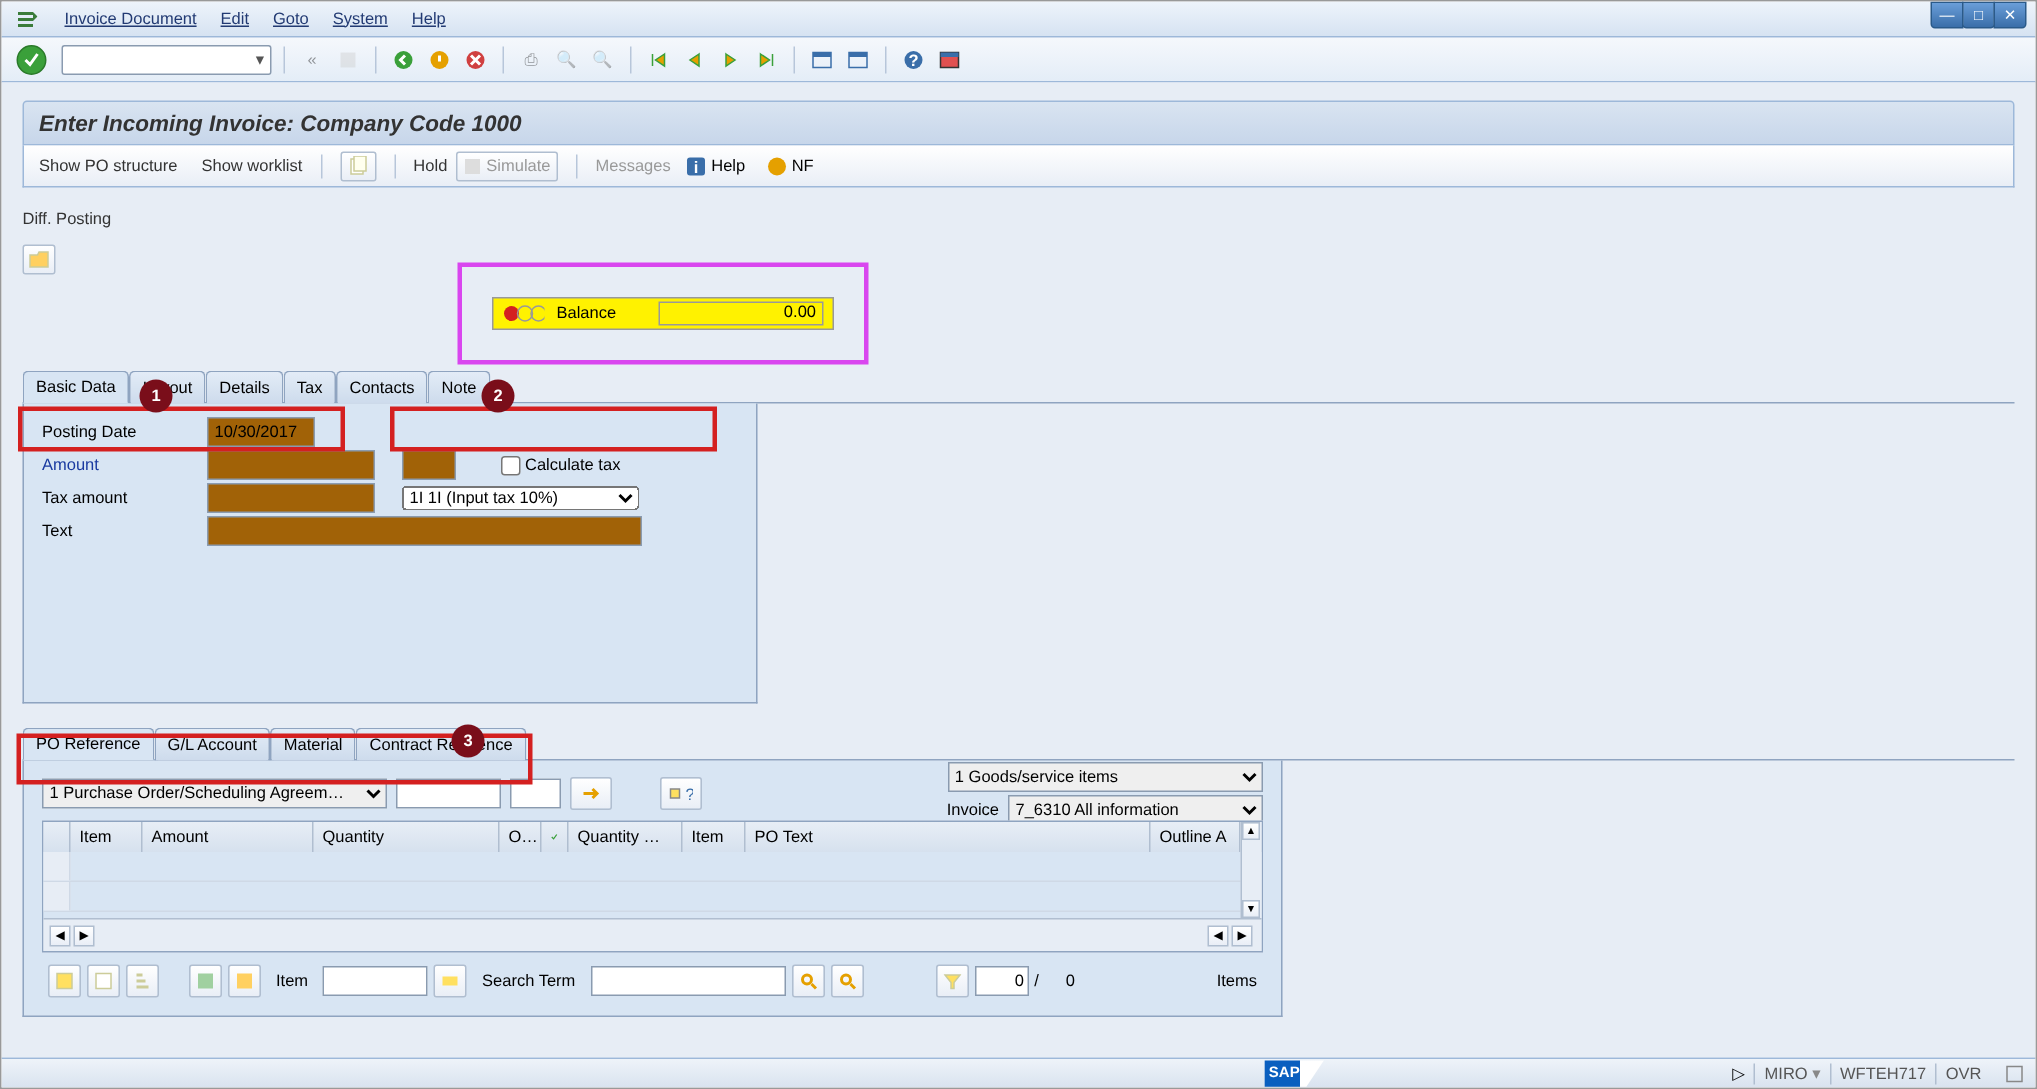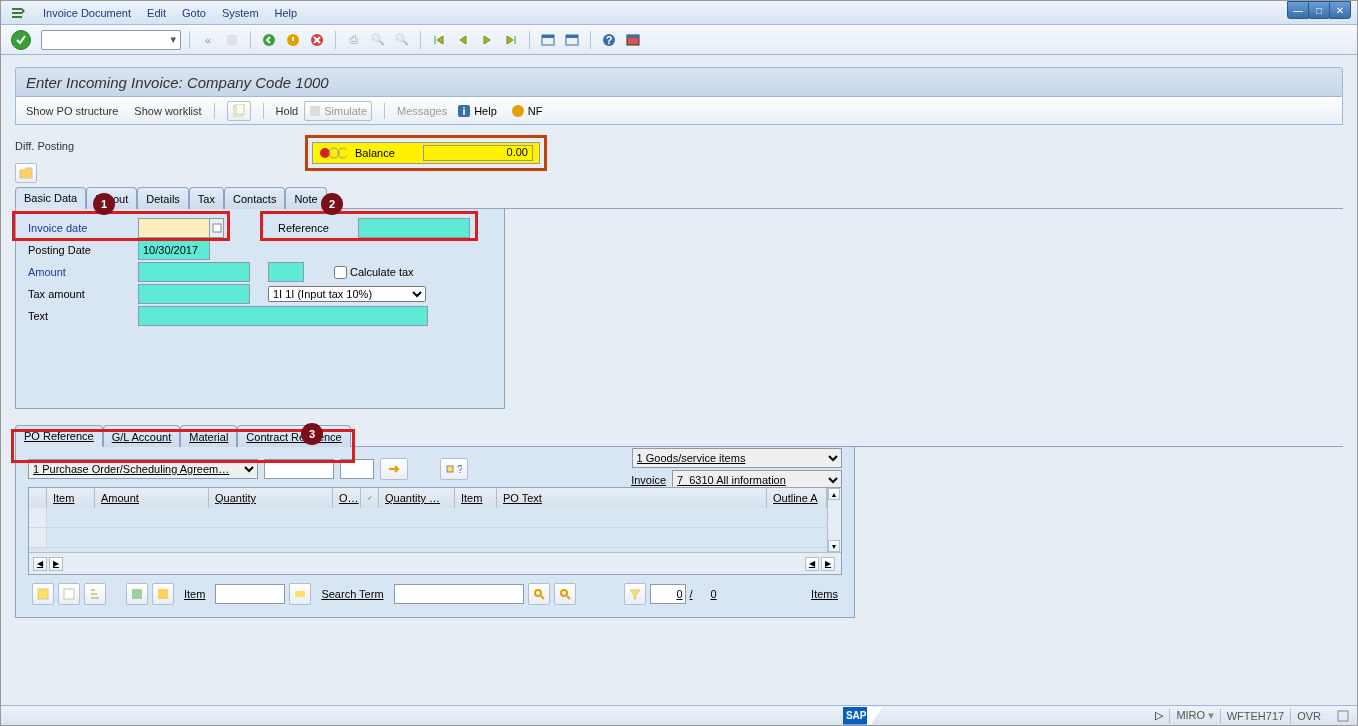--- a/index.html
+++ b/index.html
@@ -2,76 +2,76 @@
 <html><head>
 <meta charset="utf-8">
 <style>
 * { box-sizing: border-box; font-family: Arial, sans-serif; font-size: 11px; }
 body { margin: 0; background: #f5f5f5; }
 .window { width: 1358px; height: 726px; background: #fff; position: relative; overflow: hidden; border: 1px solid #999; }
 
 
 .menubar { height: 24px; background: linear-gradient(#eef4fb, #d6e3f2); border-bottom: 1px solid #9db8d9; display: flex; align-items: center; padding: 0 8px; position: relative; }
 .menubar .menu-icon { width: 16px; height: 16px; margin-right: 10px; color: #3a7c3a; }
-.menubar .menu-item { padding: 0 8px; color: #223a73; cursor: pointer; letter-spacing: 0; }
+.menubar .menu-item { padding: 0 8px; color: #223a73; text-decoration: underline; cursor: pointer; letter-spacing: 0; }
 .window-controls { position: absolute; right: 6px; top: 0; display: flex; gap: 0; }
 .window-controls .wc { width: 22px; height: 18px; background: linear-gradient(#6a9ed9,#3a6ea9); border: 1px solid #2a5a8a; color: #fff; display: flex; align-items: center; justify-content: center; font-size: 10px; border-radius: 0 0 3px 3px; margin-left: -1px; }
 .window-controls .wc:first-child { border-radius: 0 0 0 3px; }
 .window-controls .wc:last-child { border-radius: 0 0 3px 0; }
 
 
 .toolbar { height: 30px; background: linear-gradient(#f5f8fc,#e4edf7); border-bottom: 1px solid #9db8d9; display: flex; align-items: center; padding: 0 10px; gap: 4px; }
 .toolbar .tb-ok { width: 20px; height: 20px; border-radius: 50%; background: #3aa03a; border: 1px solid #2a7a2a; display: flex; align-items: center; justify-content: center; color: #fff; }
 .toolbar .tb-combo { width: 140px; height: 20px; border: 1px solid #8a9bb0; background: #fff; margin-left: 6px; border-radius: 2px; position: relative; }
 .toolbar .tb-combo::after { content: '▾'; position: absolute; right: 4px; top: 2px; color: #555; }
 .toolbar .tb-sep { width: 1px; height: 18px; background: #b7c6da; margin: 0 4px; }
 .toolbar .tb-btn { width: 20px; height: 20px; display: flex; align-items: center; justify-content: center; border-radius: 2px; }
 .toolbar .tb-btn.disabled { opacity: .4; }
 
 
 .content { position: absolute; top: 54px; bottom: 20px; left: 0; right: 0; background: #e7edf5; padding: 12px 14px; overflow: auto; }
 
 
-.title-bar { height: 30px; background: linear-gradient(#d9e4f1,#c7d6ea); border: 1px solid #9db8d9; border-radius: 3px 3px 0 0; display: flex; align-items: center; padding: 0 10px; font-size: 15px; font-style: italic; font-weight: normal; color: #333; }
+.title-bar { height: 30px; background: linear-gradient(#d9e4f1,#c7d6ea); border: 1px solid #9db8d9; border-radius: 3px 3px 0 0; display: flex; align-items: center; padding: 0 10px; font-size: 15px; font-style: italic; font-weight: bold; color: #333; }
 
 
 .app-toolbar { height: 28px; background: linear-gradient(#ffffff,#e9eef6); border: 1px solid #9db8d9; border-top: none; display: flex; align-items: center; padding: 0 10px; gap: 6px; }
 .app-toolbar .link { color: #333; cursor: pointer; }
 .app-toolbar .abtn { height: 20px; padding: 0 4px; border: 1px solid #b0bed0; border-radius: 2px; background: linear-gradient(#fff,#e9eef6); display: flex; align-items: center; gap: 3px; }
 .app-toolbar .sep { width: 1px; height: 16px; background: #b7c6da; margin: 0 6px; }
 .app-toolbar .disabled { color: #999; }
 
 
 .upper-row { margin-top: 10px; display: flex; gap: 30px; }
 .form-row { display: flex; align-items: center; height: 22px; }
 .form-row label { width: 110px; color: #333; }
 .form-row .fld, .form-row select { height: 20px; border: 1px solid #8a9bb0; background: #fff; padding: 0 4px; border-radius: 1px; }
 select.select { width: 205px; height: 20px; border: 1px solid #8a9bb0; background: #fff; }
 
 
-.balance-wrap { border: 3px solid #c2410c; padding: 4px; display: inline-block; }
+.balance-wrap { border: 3px solid #d946ef; padding: 20px; display: inline-block; margin-top: 40px; }
 .balance { width: 228px; height: 22px; background: #fff200; border: 1px solid #999; display: flex; align-items: center; padding: 0 6px; gap: 8px; }
 .balance .val { margin-left: auto; width: 110px; height: 16px; border: 1px solid #999; background: #fff200; text-align: right; padding-right: 4px; }
 
 .folder-icon { margin-top: 6px; width: 22px; height: 20px; border: 1px solid #b0bed0; border-radius: 2px; background: linear-gradient(#fff,#e9eef6); display: flex; align-items: center; justify-content: center; color: #e5a000; }
 
 
 .tabstrip { margin-top: 4px; border-bottom: 1px solid #8fa4c0; display: flex; height: 22px; position: relative; }
 .tab { padding: 0 8px; height: 22px; border: 1px solid #8fa4c0; border-bottom: none; background: linear-gradient(#e3ecf7,#cddbec); border-radius: 4px 4px 0 0; display: flex; align-items: center; margin-right: 0; position: relative; }
 .tab.active { background: #d8e5f3; border-bottom: 1px solid #d8e5f3; z-index: 2; }
 .tab-body { border: 1px solid #8fa4c0; border-top: none; background: #d8e5f3; padding: 8px 12px 14px 12px; }
 
 .callout { width: 22px; height: 22px; border-radius: 50%; background: #7a0e1a; color: #fff; display: flex; align-items: center; justify-content: center; font-weight: bold; position: absolute; z-index: 10; }
 
 .red-box { border: 3px solid #d42020; position: absolute; pointer-events: none; z-index: 5; }
 
 
 .bd-row { display: flex; align-items: center; height: 22px; margin-bottom: 0; }
 .bd-row label { width: 110px; }
-.bd-row input[type=text] { height: 20px; border: 1px solid #8a9bb0; background: #5eead4; padding: 0 4px; }
+.bd-row input[type=text] { height: 20px; border: 1px solid #8a9bb0; background: #a16207; padding: 0 4px; }
 .bd-row .req { background: #ffedbb !important; }
 .bd-row .blue-label { color: #1a3aa0; }
 .bd-row .date-helper { width: 14px; height: 20px; border: 1px solid #8a9bb0; border-left: none; background: #e9eef6; display: inline-flex; align-items: center; justify-content: center; }
 
 
 .lower-wrap { margin-top: 16px; }
 
 
 .po-body { border: 1px solid #8fa4c0; border-top: none; background: #d8e5f3; padding: 10px 12px; }
 .po-row1 { display: flex; align-items: center; gap: 6px; height: 24px; position: relative; }
@@ -305,31 +305,20 @@
       </div>
       <div class="callout" style="left:78px;top:6px">1</div>
       <div class="callout" style="left:306px;top:6px">2</div>
 
       <div class="tab-body" style="min-height:200px; width:490px; position:relative;">
 
         <div class="red-box" style="left:-4px; top:2px; width:218px; height:30px;"></div>
         <div class="red-box" style="left:244px; top:2px; width:218px; height:30px;"></div>
 
         <div class="bd-row">
-          <label class="blue-label">Invoice date</label>
-          <input type="text" class="req" style="width: 72px;" value="">
-          <span class="date-helper">
-              <svg width="10" height="10" viewBox="0 0 10 10">
-                <rect x="1" y="1" width="8" height="8" fill="#fff" stroke="#888"></rect>
-              </svg>
-            </span>
-          <label style="width:80px; margin-left:54px">Reference</label>
-          <input type="text" style="width: 112px;" value="">
-        </div>
-        <div class="bd-row">
           <label>Posting Date</label>
           <input type="text" style="width: 72px;" value="10/30/2017">
         </div>
         <div class="bd-row">
           <label class="blue-label">Amount</label>
           <input type="text" style="width: 112px;" value="">
           <input type="text" style="width: 36px; margin-left: 18px;" value="">
           <input type="checkbox" style="margin-left: 30px;">
           <span>Calculate tax</span>
         </div>
@@ -338,21 +327,21 @@
           <input type="text" style="width: 112px;" value="">
           <select style="width:158px; margin-left:18px"><option>1I 1I (Input tax 10%)</option></select>
         </div>
         <div class="bd-row">
           <label>Text</label>
           <input type="text" style="width: 290px;" value="">
         </div>
       </div>
     </div>
 
-    <div class="lower-wrap" style="position:relative;text-decoration:underline;">
+    <div class="lower-wrap" style="position:relative;">
       <div class="tabstrip">
         <div class="tab active">
             <span>PO Reference</span>
           </div>
         <div class="tab">
             <span>G/L Account</span>
           </div>
         <div class="tab">
             <span>Material</span>
           </div>

